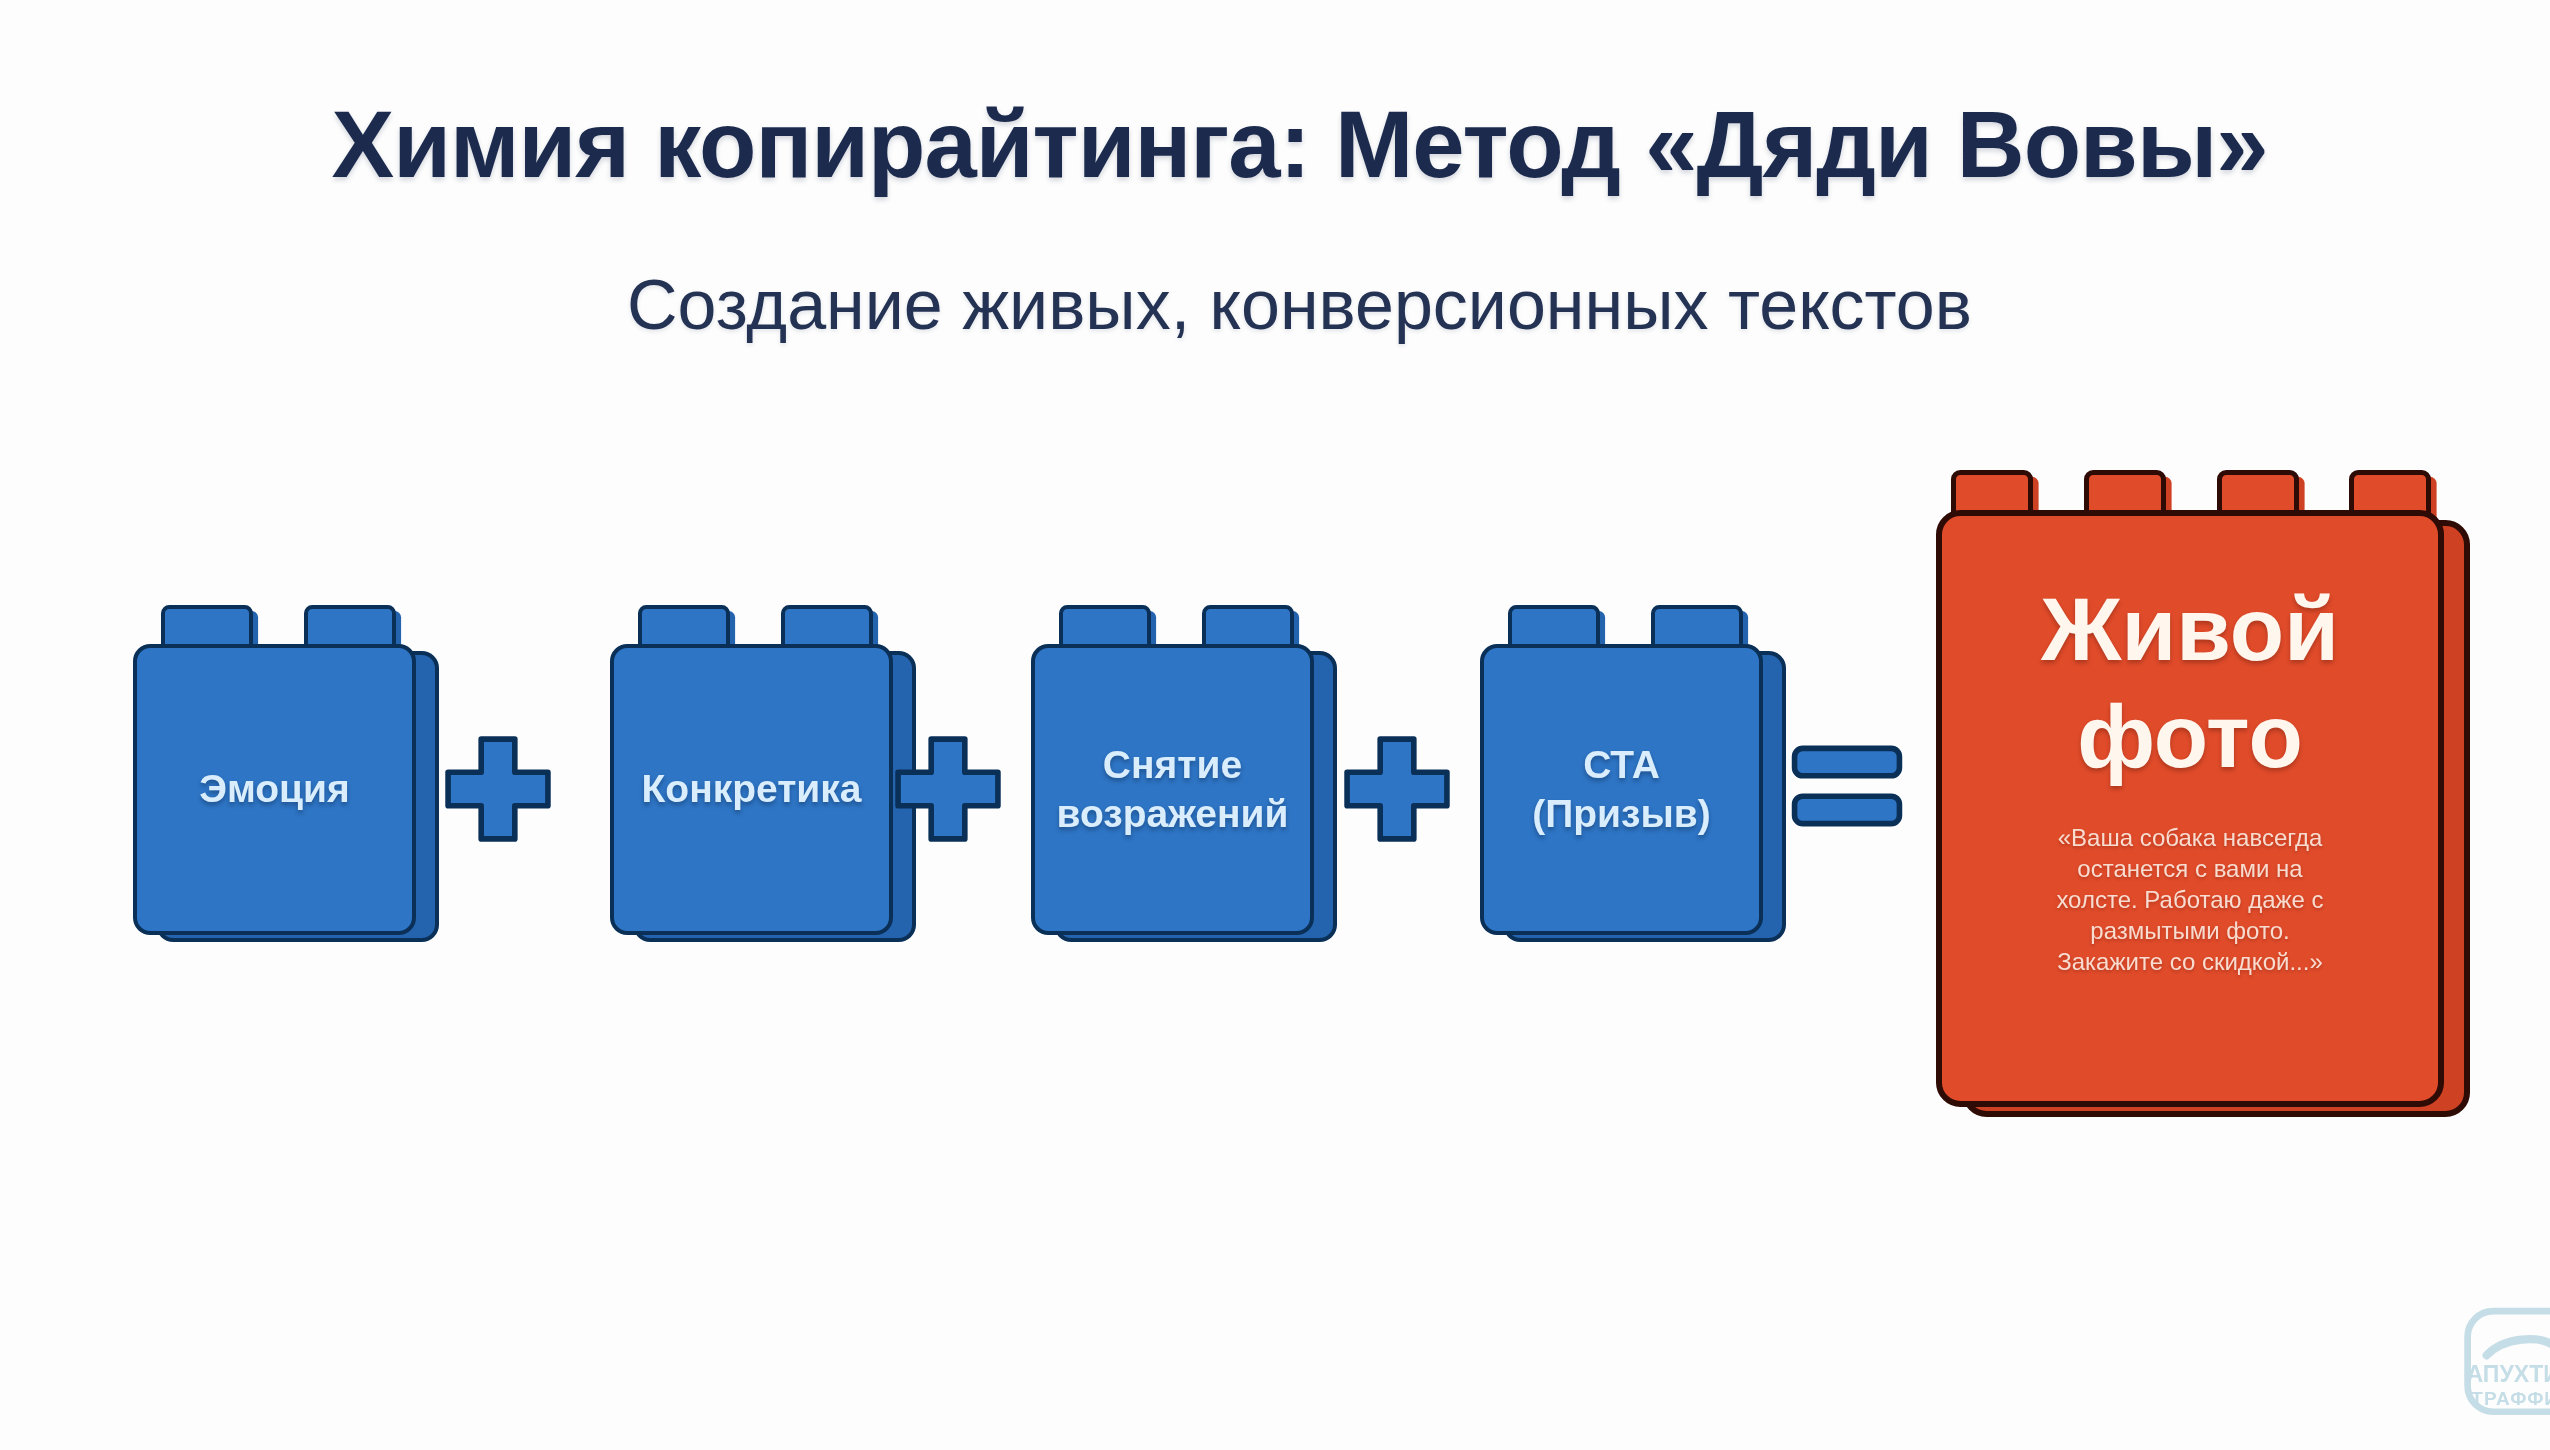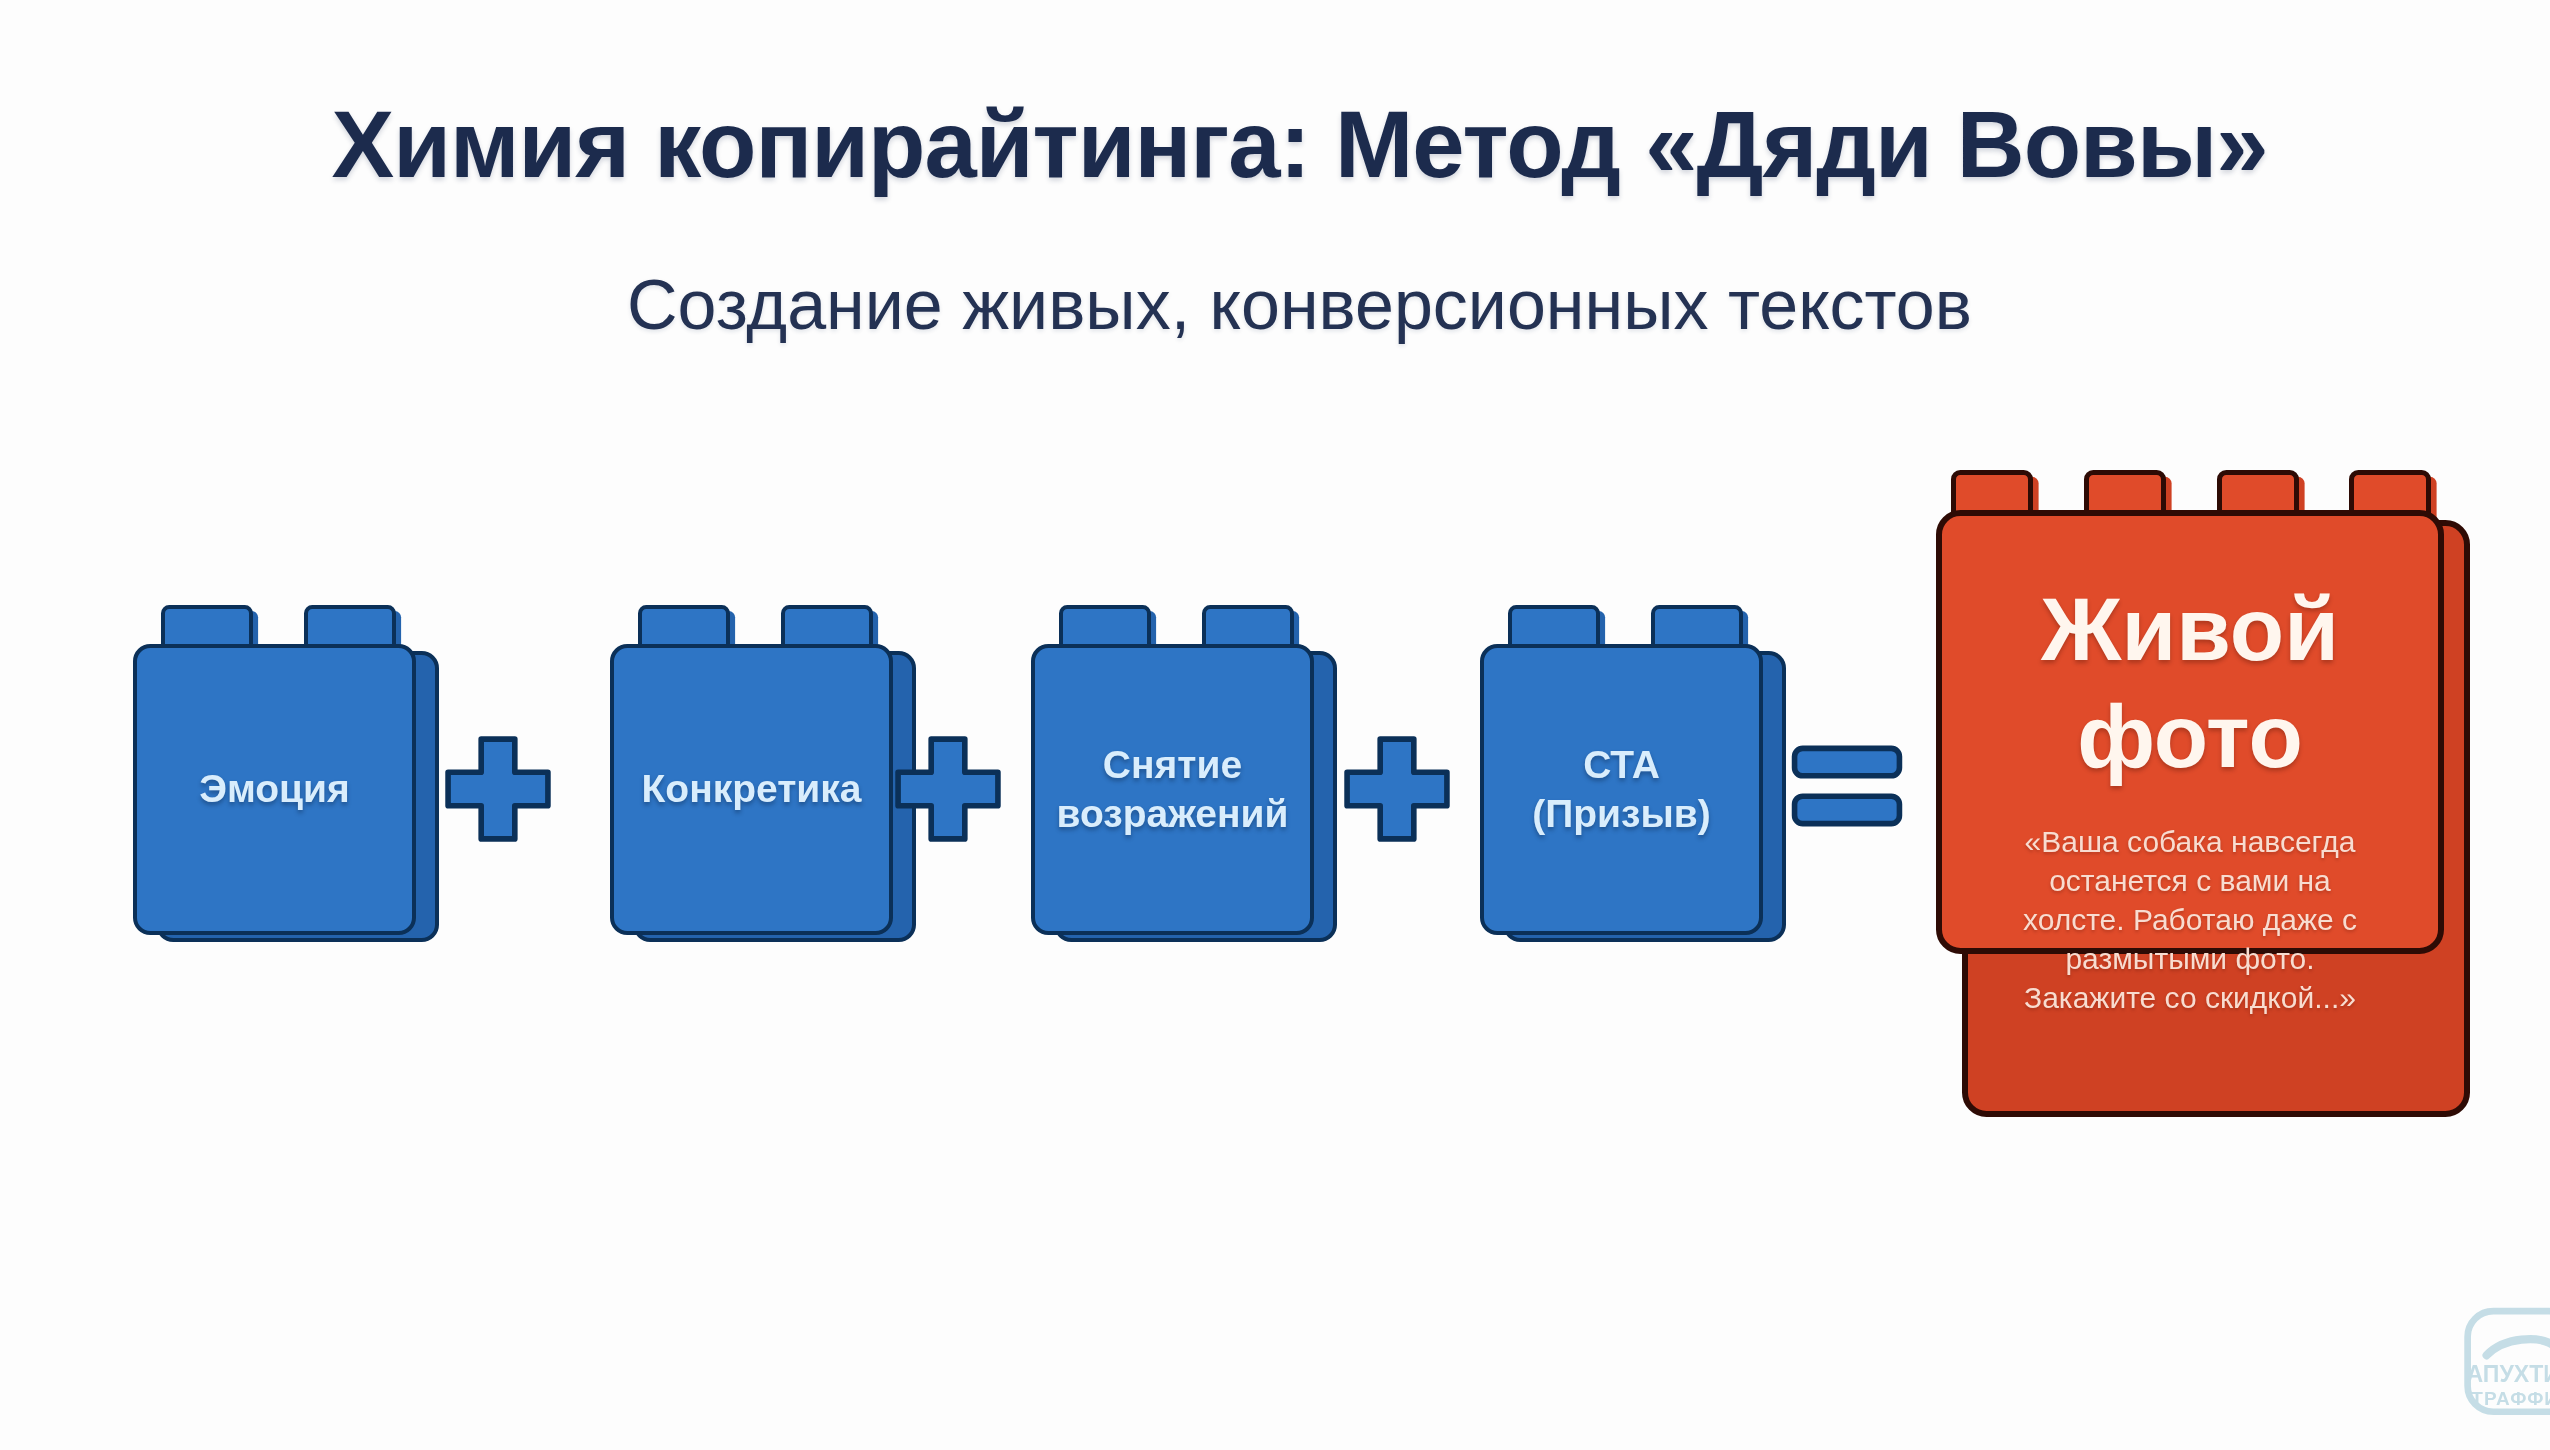--- a/index.html
+++ b/index.html
@@ -64,31 +64,31 @@
   }
   .result .stud{
     position:absolute;top:0;width:82px;height:50px;
     background:var(--red);border:5.6px solid var(--red-outline);
     border-radius:9.2px 9.2px 4.1px 4.1px;
     box-shadow:8.2px 4.1px 0 -2.6px var(--red-back);
   }
   .result .stud.rs1{left:15.3px;} .result .stud.rs2{left:148px;}
   .result .stud.rs3{left:281px;} .result .stud.rs4{left:413px;}
   .result .face{
-    position:absolute;left:0;top:40px;width:508px;height:444px;
+    position:absolute;left:0;top:40px;width:508px;height:597px;
     background:var(--red);border:6.1px solid var(--red-outline);border-radius:24.5px;
     display:flex;flex-direction:column;align-items:center;justify-content:flex-start;
     padding:60px 31px 0 31px;
   }
   .result-title{
     font-size:89px;font-weight:700;color:var(--red-title);line-height:1.2;text-align:center;
     text-shadow:0 2.6px 4.6px rgba(60,12,0,.3);margin-bottom:32px;
   }
   .result-quote{
-    font-size:30px;font-weight:400;color:var(--red-quote);line-height:1.3;text-align:center;
+    font-size:24px;font-weight:400;color:var(--red-quote);line-height:1.3;text-align:center;
     text-shadow:0 1.5px 3.1px rgba(60,12,0,.25);
   }
 
   
   .watermark{position:absolute;left:2463px;top:1304px;width:118px;height:118px;opacity:.82;}
 </style>
 </head>
 <body>
 
 <div class="slide">

